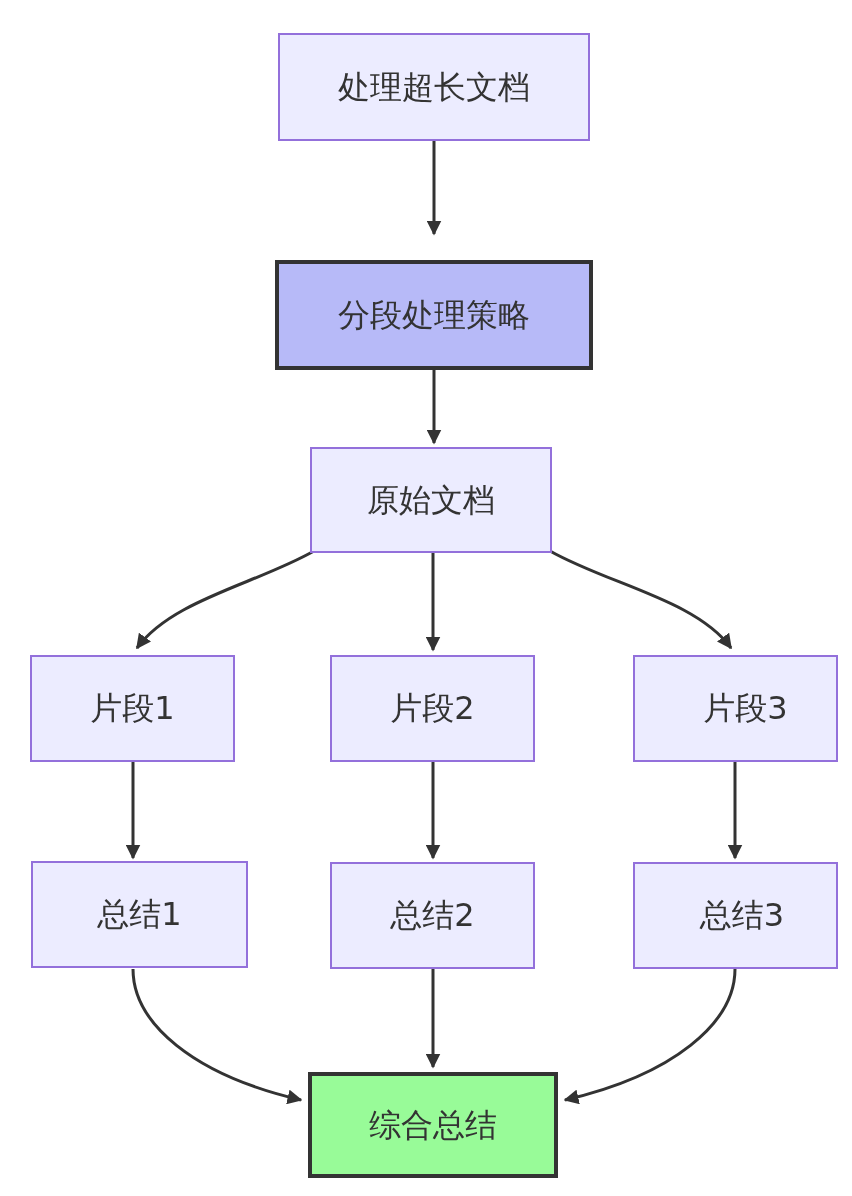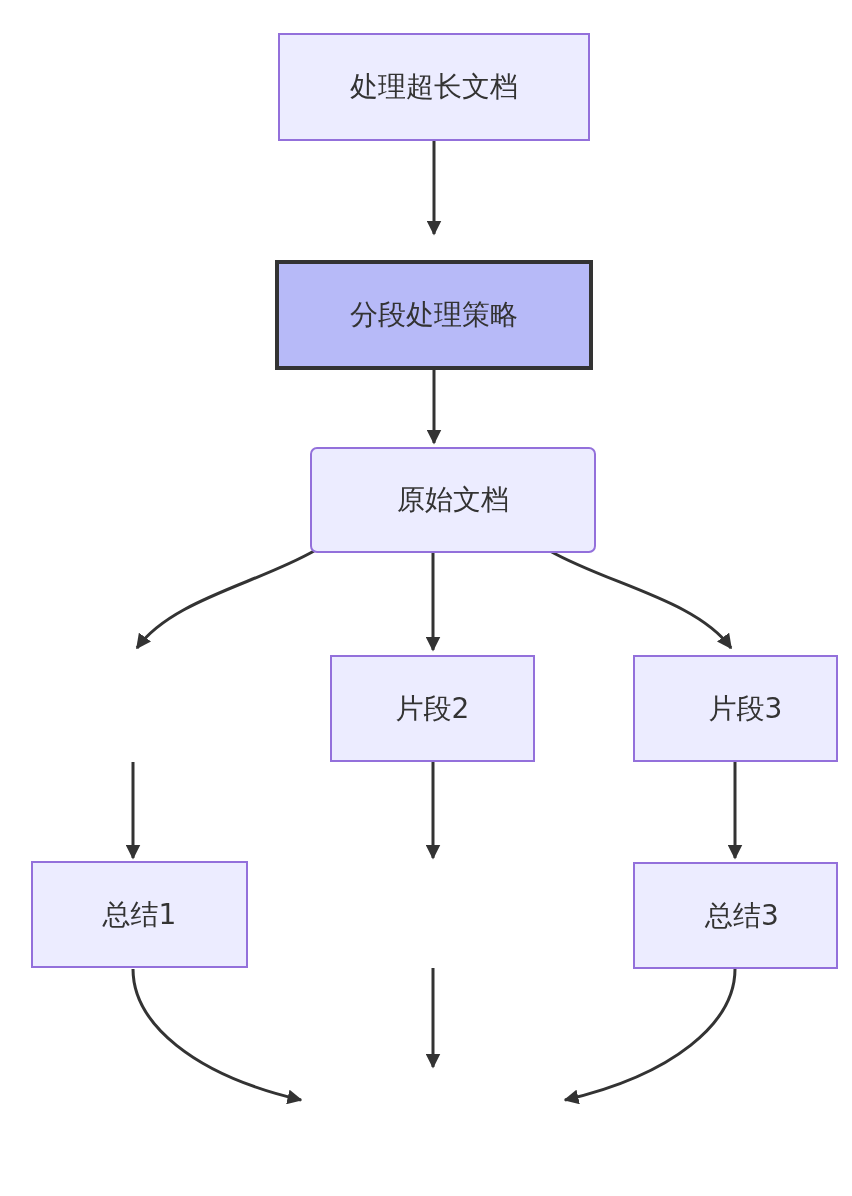--- a/index.html
+++ b/index.html
@@ -30,40 +30,40 @@
   }
   .arrowhead-shape {
     fill: var(--edge-color, #333333);
   }
   .node {
     position: absolute;
     display: flex;
     align-items: center;
     justify-content: center;
     box-sizing: border-box;
-    font-size: 28px;
+    font-size: 32px;
     line-height: 1.2;
     color: var(--text-color, #333333);
     background: var(--node-fill, #ECECFF);
     border: 2.5px solid var(--node-border, #9370DB);
     text-align: center;
     white-space: nowrap;
   }
   .node.highlight {
     background: var(--highlight-fill, #B7BAF8);
     border: 4px solid var(--highlight-border, #333333);
   }
   .node.final {
     background: var(--final-fill, #98FB98);
     border: 4px solid var(--final-border, #333333);
   }
   
   .n-doc      { left: 278px; top: 33px;   width: 312px; height: 108px; }
   .n-strategy { left: 275px; top: 238px;  width: 318px; height: 110px; margin-top: 22px; }
-  .n-original { left: 310px; top: 447px;  width: 286px; height: 106px; border-radius: 7px; }
+  .n-original { left: 310px; top: 447px;  width: 242px; height: 106px; }
   .n-frag1    { left: 30px;  top: 655px;  width: 205px; height: 107px; }
   .n-frag2    { left: 330px; top: 655px;  width: 205px; height: 107px; }
   .n-frag3    { left: 633px; top: 655px;  width: 205px; height: 107px; padding-left: 20px; }
   .n-sum1     { left: 31px;  top: 861px;  width: 217px; height: 107px; }
   .n-sum2     { left: 330px; top: 862px;  width: 205px; height: 107px; }
   .n-sum3     { left: 633px; top: 862px;  width: 205px; height: 107px; padding-left: 13px; }
   .n-final    { left: 308px; top: 1072px; width: 250px; height: 106px; }
 </style>
 </head>
 <body style="background: rgb(255, 255, 255);">
@@ -94,32 +94,41 @@
   </div>
 
   <div class="node highlight n-strategy">
     <span>分段处理策略</span>
   </div>
 
   <div class="node n-original">
     <span>原始文档</span>
   </div>
 
+  <div class="node n-frag1">
+    <span>片段1</span>
+  </div>
 
   <div class="node n-frag2">
     <span>片段2</span>
   </div>
 
   <div class="node n-frag3">
     <span>片段3</span>
   </div>
 
   <div class="node n-sum1">
     <span>总结1</span>
   </div>
 
+  <div class="node n-sum2">
+    <span>总结2</span>
+  </div>
 
   <div class="node n-sum3">
     <span>总结3</span>
   </div>
 
+  <div class="node final n-final">
+    <span>综合总结</span>
+  </div>
 
 </div>
 
 </body></html>

